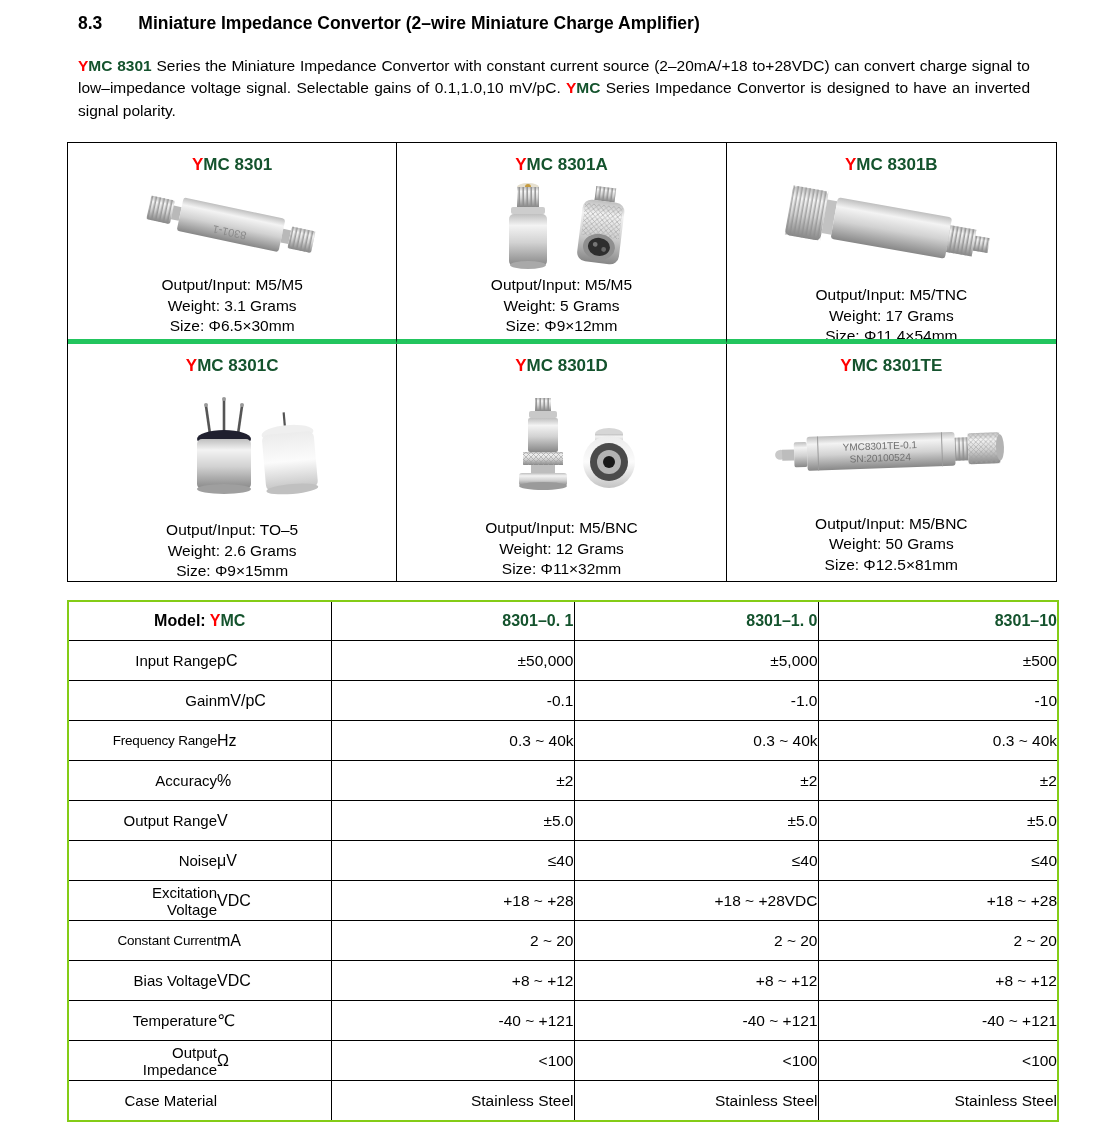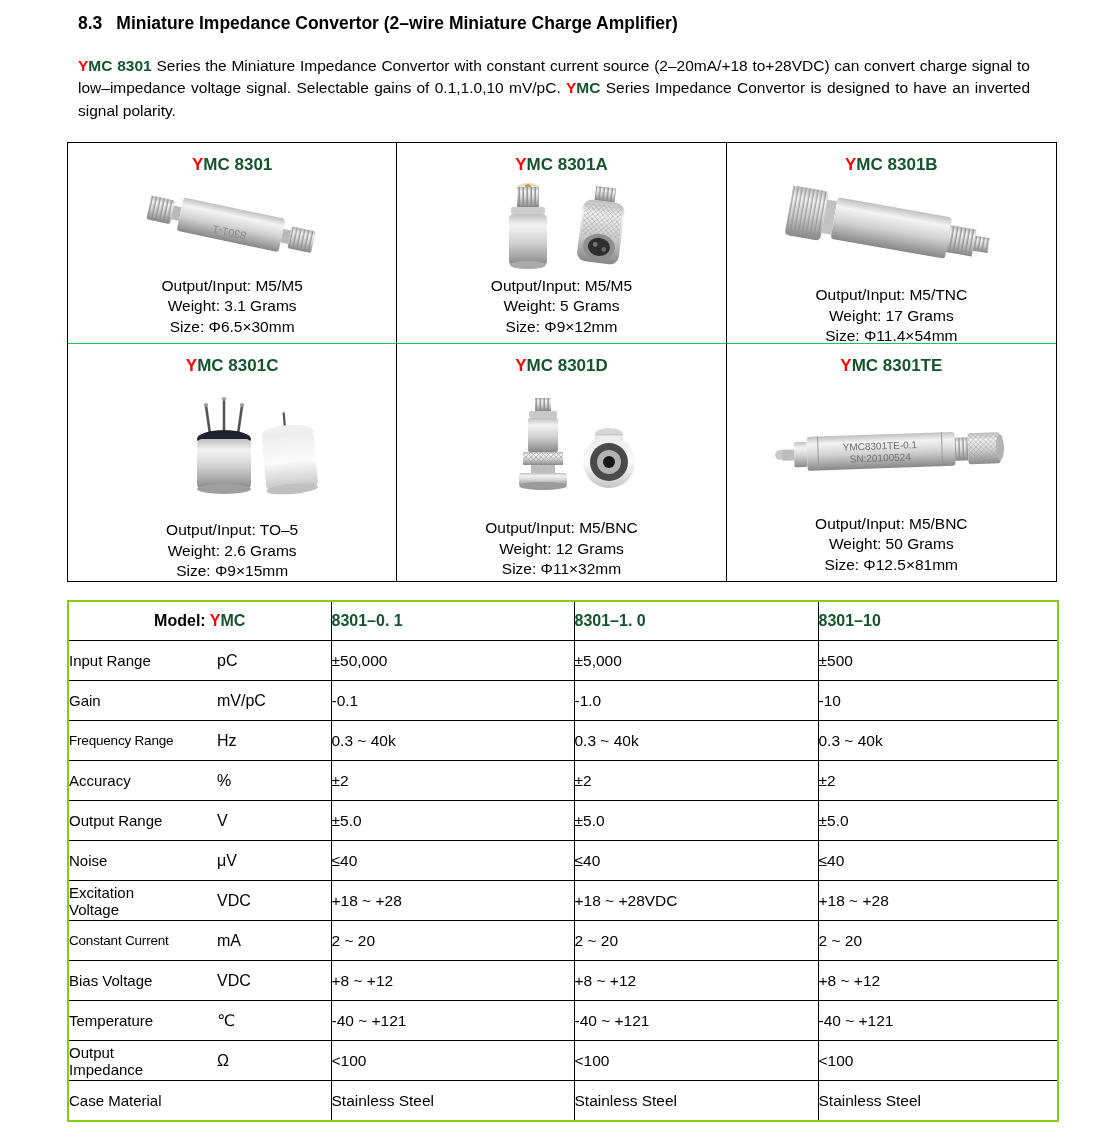--- a/index.html
+++ b/index.html
@@ -11,21 +11,21 @@
     overflow: hidden;
   }
   .red  { color: #ff0000; }
   .blue { color: #14532d; }
   b { font-weight: bold; }
 
   
   .heading {
     margin: 13px 0 0 78px;
     font-size: 17.5px; font-weight: bold;
-    display: flex; gap: 14px;
+    display: flex; gap: 36px;
   }
 
   
   .intro {
     margin: 21px 72px 0 78px;
     font-size: 15.5px; line-height: 22.4px;
     text-align: justify;
   }
   .intro b { font-weight: bold; }
 
@@ -33,21 +33,21 @@
   .product-grid {
     margin: 20px 0 0 67px;
     width: 988px;
     border: 1px solid #000;
     display: grid;
     grid-template-columns: 1fr 1fr 1fr;
     grid-template-rows: 201px 237px;
   }
   .pcell {
     border-right: 1px solid #000;
-    border-bottom: 1px solid #22c55e;
+    border-bottom: 5px solid #22c55e;
     display: flex; flex-direction: column; align-items: center;
     overflow: hidden;
   }
   .pcell:nth-child(3n) { border-right: 0; }
   .pcell:nth-child(n+4) { border-bottom: 0; gap: 16px; }
   .ptitle { margin-top: 12px; font-size: 17px; font-weight: bold; line-height: 20px; }
   .pimg { flex: 1; width: 100%; display: flex; align-items: center; justify-content: center; }
   .pspec { margin-bottom: 6px; font-size: 15.5px; line-height: 20.5px; text-align: center; }
 
   
@@ -55,21 +55,21 @@
     margin: 18px 0 0 67px;
     width: 990px;
     border-collapse: collapse;
     border: 2px solid #84cc16;
     table-layout: fixed;
   }
   table.spec td {
     border: 1px solid #000;
     height: 39px;
     padding: 0;
-    text-align: left;
+    text-align: right;
     font-size: 15.5px;
     vertical-align: middle;
   }
   table.spec tr.head td { height: 38px; font-weight: bold; font-size: 16px; }
   td.c1 { text-align: left; }
   tr.head td.c1 { text-align: center; }
   .c1in { display: flex; align-items: center; padding-left: 0; }
   .lbl { width: 148px; font-size: 15px; line-height: 17px; white-space: pre-line; }
   .sm .lbl { font-size: 13.5px; letter-spacing: -0.2px; }
   .unit { font-size: 16px; }

